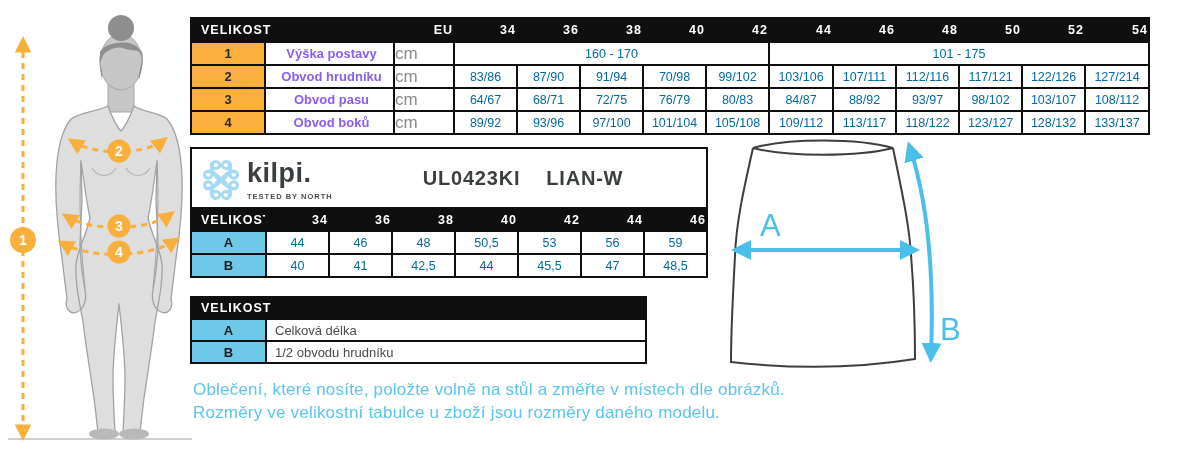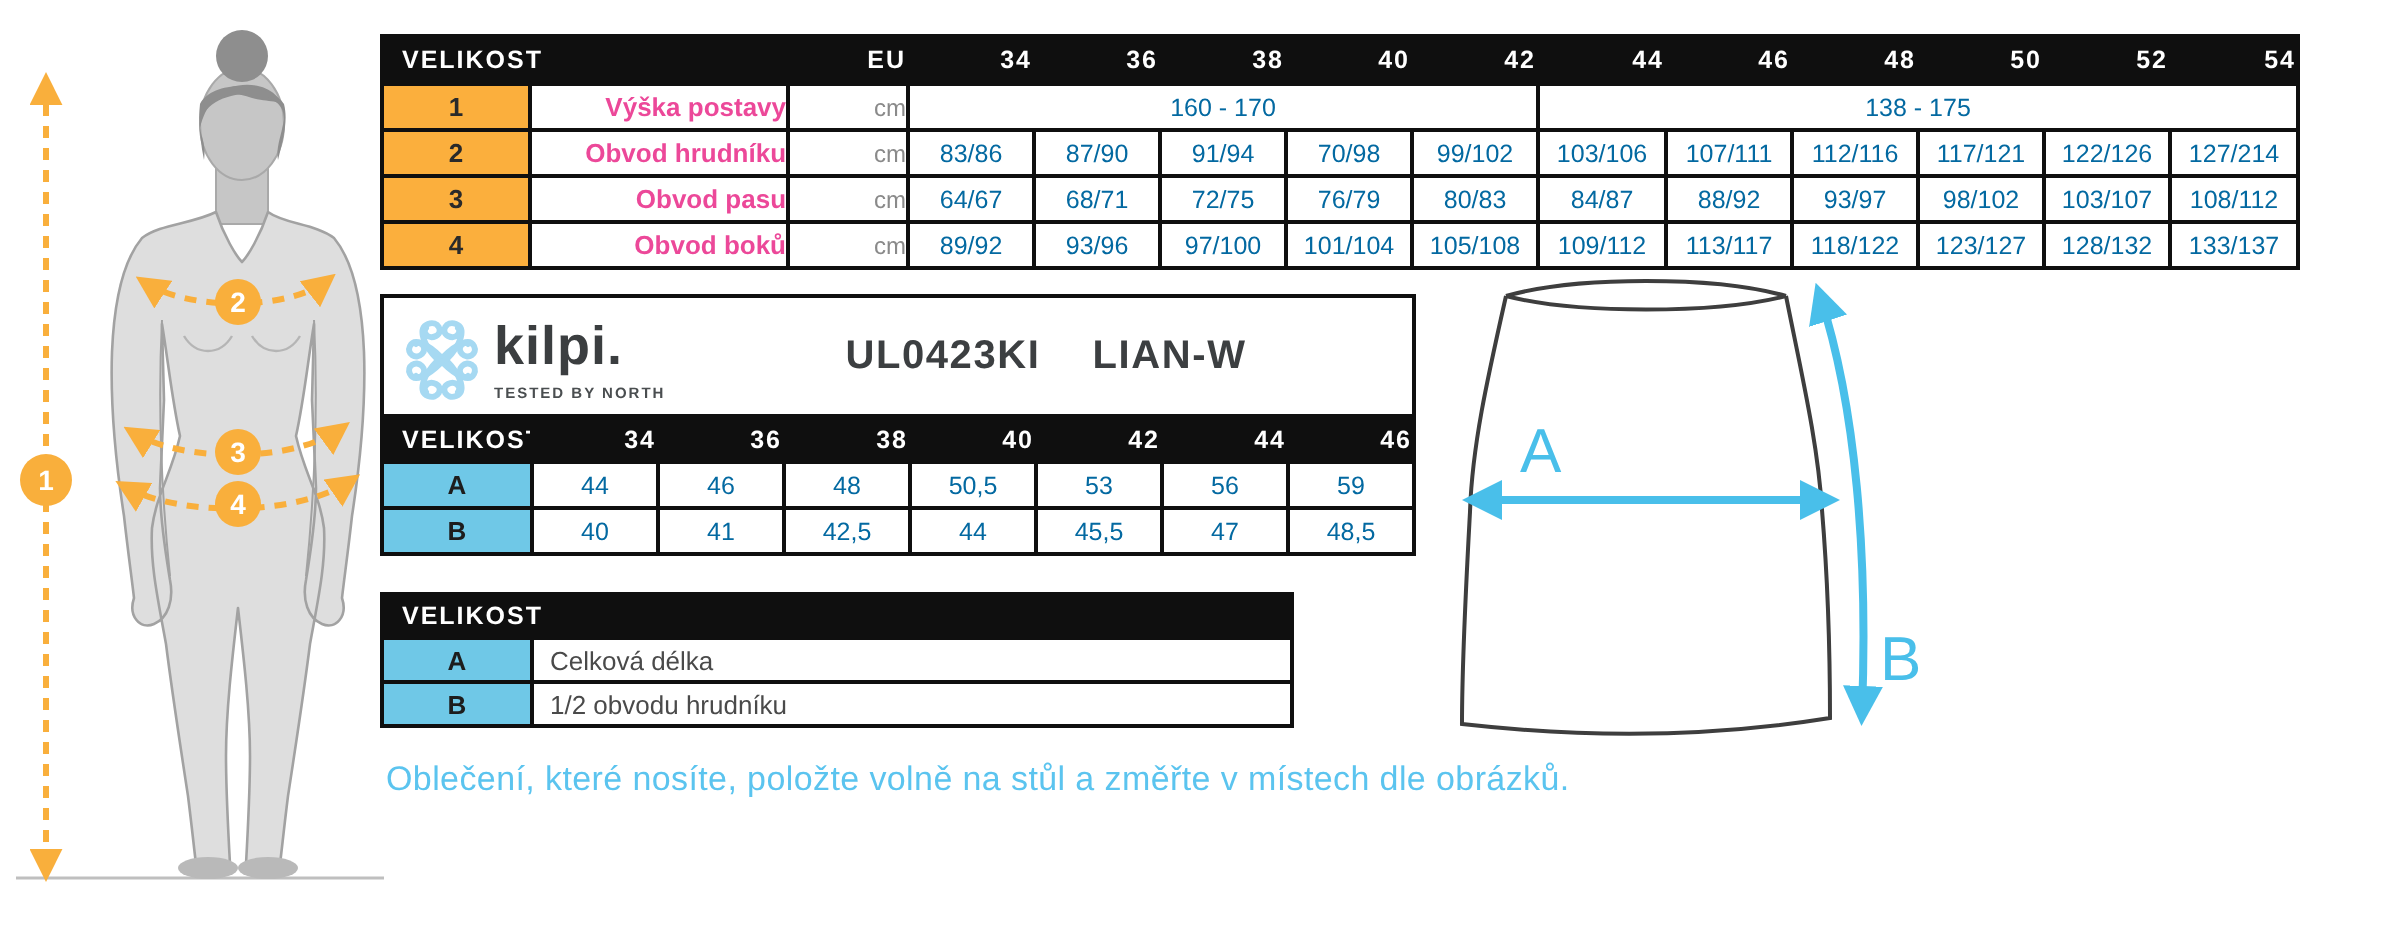--- a/index.html
+++ b/index.html
@@ -7,22 +7,22 @@
   .canvas { position:relative; width:1200px; height:464px; background:#fff; }
 
   
   table { border-collapse:collapse; table-layout:fixed; background:#fff; }
   td,th { border:2px solid #0f0f0f; overflow:hidden; white-space:nowrap; }
   .hdr { background:#0f0f0f; color:#ffffff; font-weight:bold; font-size:12.5px; letter-spacing:1px; }
   .hdr-left { text-align:left; padding-left:9px; }
   .hdr-c { text-align:right; }
   .num-cell { background:#FBAF3D; text-align:center; font-size:13px; font-weight:600; color:#2a2a2a; }
   .ab-cell { background:#6FC8E7; text-align:center; font-size:13px; font-weight:bold; color:#1d1d1d; }
-  .lbl-cell { text-align:right; padding-left:4px; font-size:13px; font-weight:600; color:#ec4899; }
-  .unit-cell { text-align:right; font-size:12px; color:#8a8a8a;margin-left:34px; }
+  .lbl-cell { text-align:center; padding-left:4px; font-size:13px; font-weight:600; color:#8b5cf6; }
+  .unit-cell { text-align:left; font-size:17px; color:#8a8a8a;margin-left:34px; }
   .val-cell { text-align:center; font-size:12.5px; color:#0369a1; }
   .desc-cell { text-align:left; padding-left:8px; font-size:13px; color:#4a4a4a; font-weight:400; }
 
   .main-table { position:absolute; left:190px; top:17px; width:958px; }
   .main-table td { height:23px; }
   .main-table tr.h td { height:24px; }
 
   .product-block { position:absolute; left:190px; top:147px; width:516px; }
   .product-table { width:516px; }
   .product-table td { height:23px; }
@@ -177,21 +177,21 @@
       <td class="hdr hdr-c">48</td>
       <td class="hdr hdr-c">50</td>
       <td class="hdr hdr-c">52</td>
       <td class="hdr hdr-c">54</td>
     </tr>
     <tr>
       <td class="num-cell">1</td>
       <td class="lbl-cell">Výška postavy</td>
       <td class="unit-cell">cm</td>
       <td class="val-cell" colspan="5">160 - 170</td>
-      <td class="val-cell" colspan="6">138 - 175</td>
+      <td class="val-cell" colspan="6">101 - 175</td>
     </tr>
     <tr>
       <td class="num-cell">2</td>
       <td class="lbl-cell">Obvod hrudníku</td>
       <td class="unit-cell">cm</td>
       <td class="val-cell">83/86</td>
       <td class="val-cell">87/90</td>
       <td class="val-cell">91/94</td>
       <td class="val-cell">70/98</td>
       <td class="val-cell">99/102</td>
@@ -326,20 +326,21 @@
     </tr>
     <tr>
       <td class="ab-cell">B</td>
       <td class="desc-cell">1/2 obvodu hrudníku</td>
     </tr>
   </tbody>
     </table>
 
   <div class="notes">
     <p>Oblečení, které nosíte, položte volně na stůl a změřte v místech dle obrázků.</p>
+    <p>Rozměry ve velikostní tabulce u zboží jsou rozměry daného modelu.</p>
   </div>
 
   <svg class="skirt-svg" width="290" height="260" viewBox="0 0 290 260">
     <defs>
       <marker id="arrowC" viewBox="0 0 10 10" refX="6.5" refY="5" markerWidth="5" markerHeight="5" orient="auto-start-reverse">
         <path d="M0,0 L10,5 L0,10 z" fill="#49BFEA"></path>
       </marker>
     </defs>
 
     <g fill="none" stroke="#3e3e3e" stroke-width="2">

